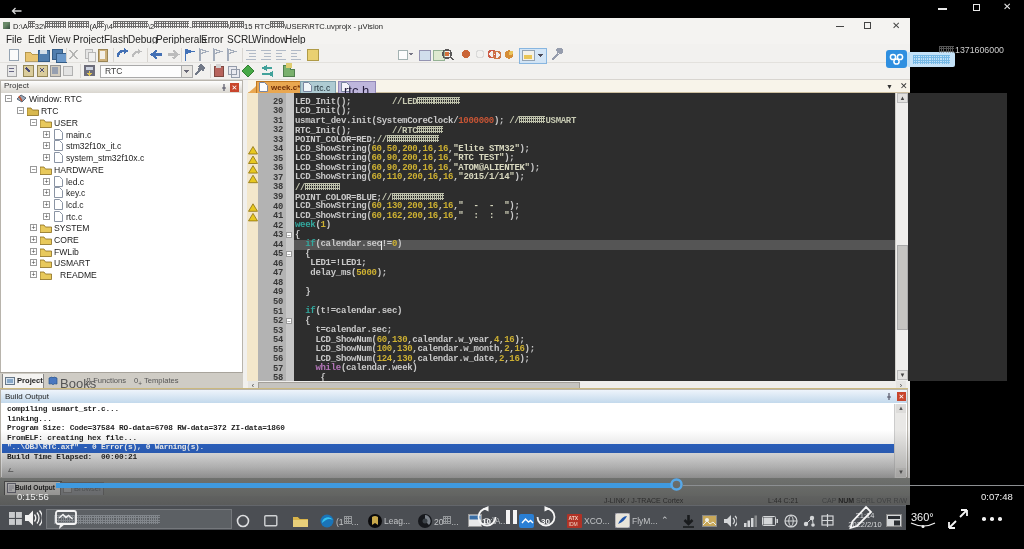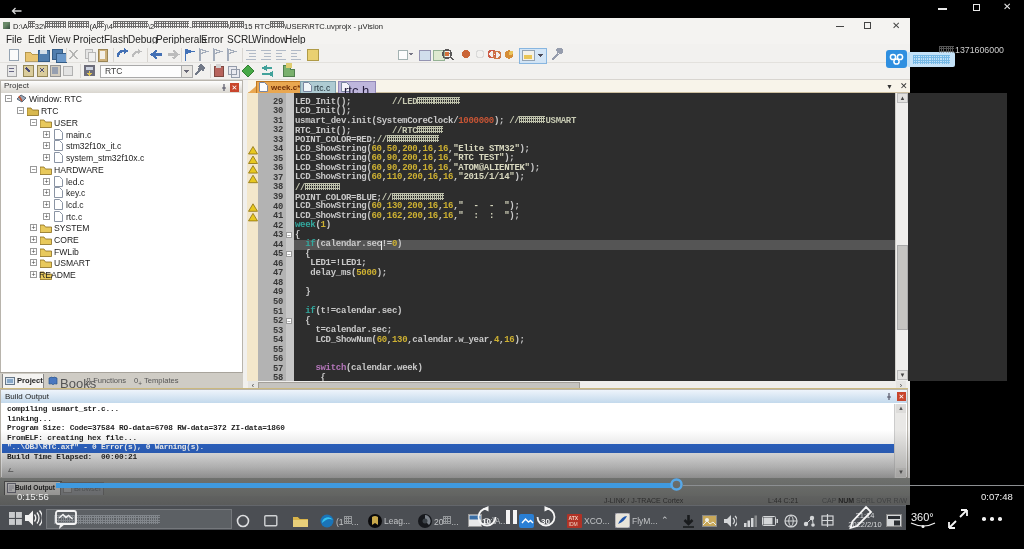--- a/index.html
+++ b/index.html
@@ -275,21 +275,21 @@
             <svg class="abs" style="left:39px;top:1px" width="12" height="10">
               <path d="M0 2 l4 0 1.5 2 6 0 0 5.5 -11.5 0 z" fill="#e8c95c" stroke="#8a6d20" stroke-width="0.8"></path>
             </svg>
             <span class="abs" style="left:53px;top:1px">USMART</span>
           </div>
       <div class="trow" style="left:0;top:175.1px">
             <span class="pm" style="left:29px;top:2px">+</span>
             <svg class="abs" style="left:39px;top:1px" width="12" height="10">
               <path d="M0 2 l4 0 1.5 2 6 0 0 5.5 -11.5 0 z" fill="#e8c95c" stroke="#8a6d20" stroke-width="0.8"></path>
             </svg>
-            <span class="abs" style="left:38px;top:1px">README</span>
+            <span class="abs" style="left:59px;top:1px">README</span>
           </div>
     </div>
   </div>
   <div id="ptabs" class="abs" style="left:0;top:358px;width:243px;height:16px;background:#cfccc5;border-top:1px solid #a8a49c">
     <div class="abs" style="left:2px;top:1px;width:42px;height:15px;background:#f4f3f1;border:1px solid #888;border-top:none"></div>
     <svg class="abs" style="left:5px;top:3px" width="10" height="10">
           <rect x="0.5" y="1.5" width="9" height="7" fill="#d8e4f0" stroke="#678"></rect>
           <rect x="2" y="3" width="6" height="4" fill="#88a8c8"></rect>
         </svg>
     <span class="abs" style="left:17px;top:3px;font-size:7.6px;font-weight:bold;color:#222">Project</span>
@@ -392,21 +392,23 @@
           <div class="cl" style="top:156.8px">  {</div>
           <div class="cl" style="top:166.35px">   LED1=!LED1;</div>
           <div class="cl" style="top:175.9px">   delay_ms(<span class="num">5000</span>);</div>
           <div class="cl" style="top:185.45px"></div>
           <div class="cl" style="top:195.0px">  }</div>
           <div class="cl" style="top:204.55px"></div>
           <div class="cl" style="top:214.1px">  <span class="kw">if</span>(t!=calendar.sec)</div>
           <div class="cl" style="top:223.65px">  {</div>
           <div class="cl" style="top:233.2px">    t=calendar.sec;</div>
           <div class="cl" style="top:242.75px">    LCD_ShowNum(<span class="num">60</span>,<span class="num">130</span>,calendar.w_year,<span class="num">4</span>,<span class="num">16</span>);</div>
-          <div class="cl" style="top:271.4px">    <span class="kw2">switch</span>(calendar.week)</div>
+          <div class="cl" style="top:252.3px">    LCD_ShowNum(<span class="num">100</span>,<span class="num">130</span>,calendar.w_month,<span class="num">2</span>,<span class="num">16</span>);</div>
+          <div class="cl" style="top:261.85px">    LCD_ShowNum(<span class="num">124</span>,<span class="num">130</span>,calendar.w_date,<span class="num">2</span>,<span class="num">16</span>);</div>
+          <div class="cl" style="top:271.4px">    <span class="kw2">while</span>(calendar.week)</div>
           <div class="cl" style="top:280.95px">     {</div>
         </div>
   </div>
   <div id="vsb">
     <div class="abs" style="left:1px;top:0;width:11px;height:10px;background:#e2e1df;border:1px solid #bbb;font-size:6px;color:#444;text-align:center;line-height:9px">▲</div>
     <div class="abs" style="left:1px;top:152px;width:11px;height:85px;background:#c6c5c2;border:1px solid #aaa"></div>
     <div class="abs" style="left:1px;top:277px;width:11px;height:10px;background:#e2e1df;border:1px solid #bbb;font-size:6px;color:#444;text-align:center;line-height:9px">▼</div>
   </div>
   <div id="hsb">
     <div class="abs" style="left:0;top:0;width:10px;height:10px;background:#e6e5e3;font-size:7px;color:#333;text-align:center;line-height:10px">‹</div>

